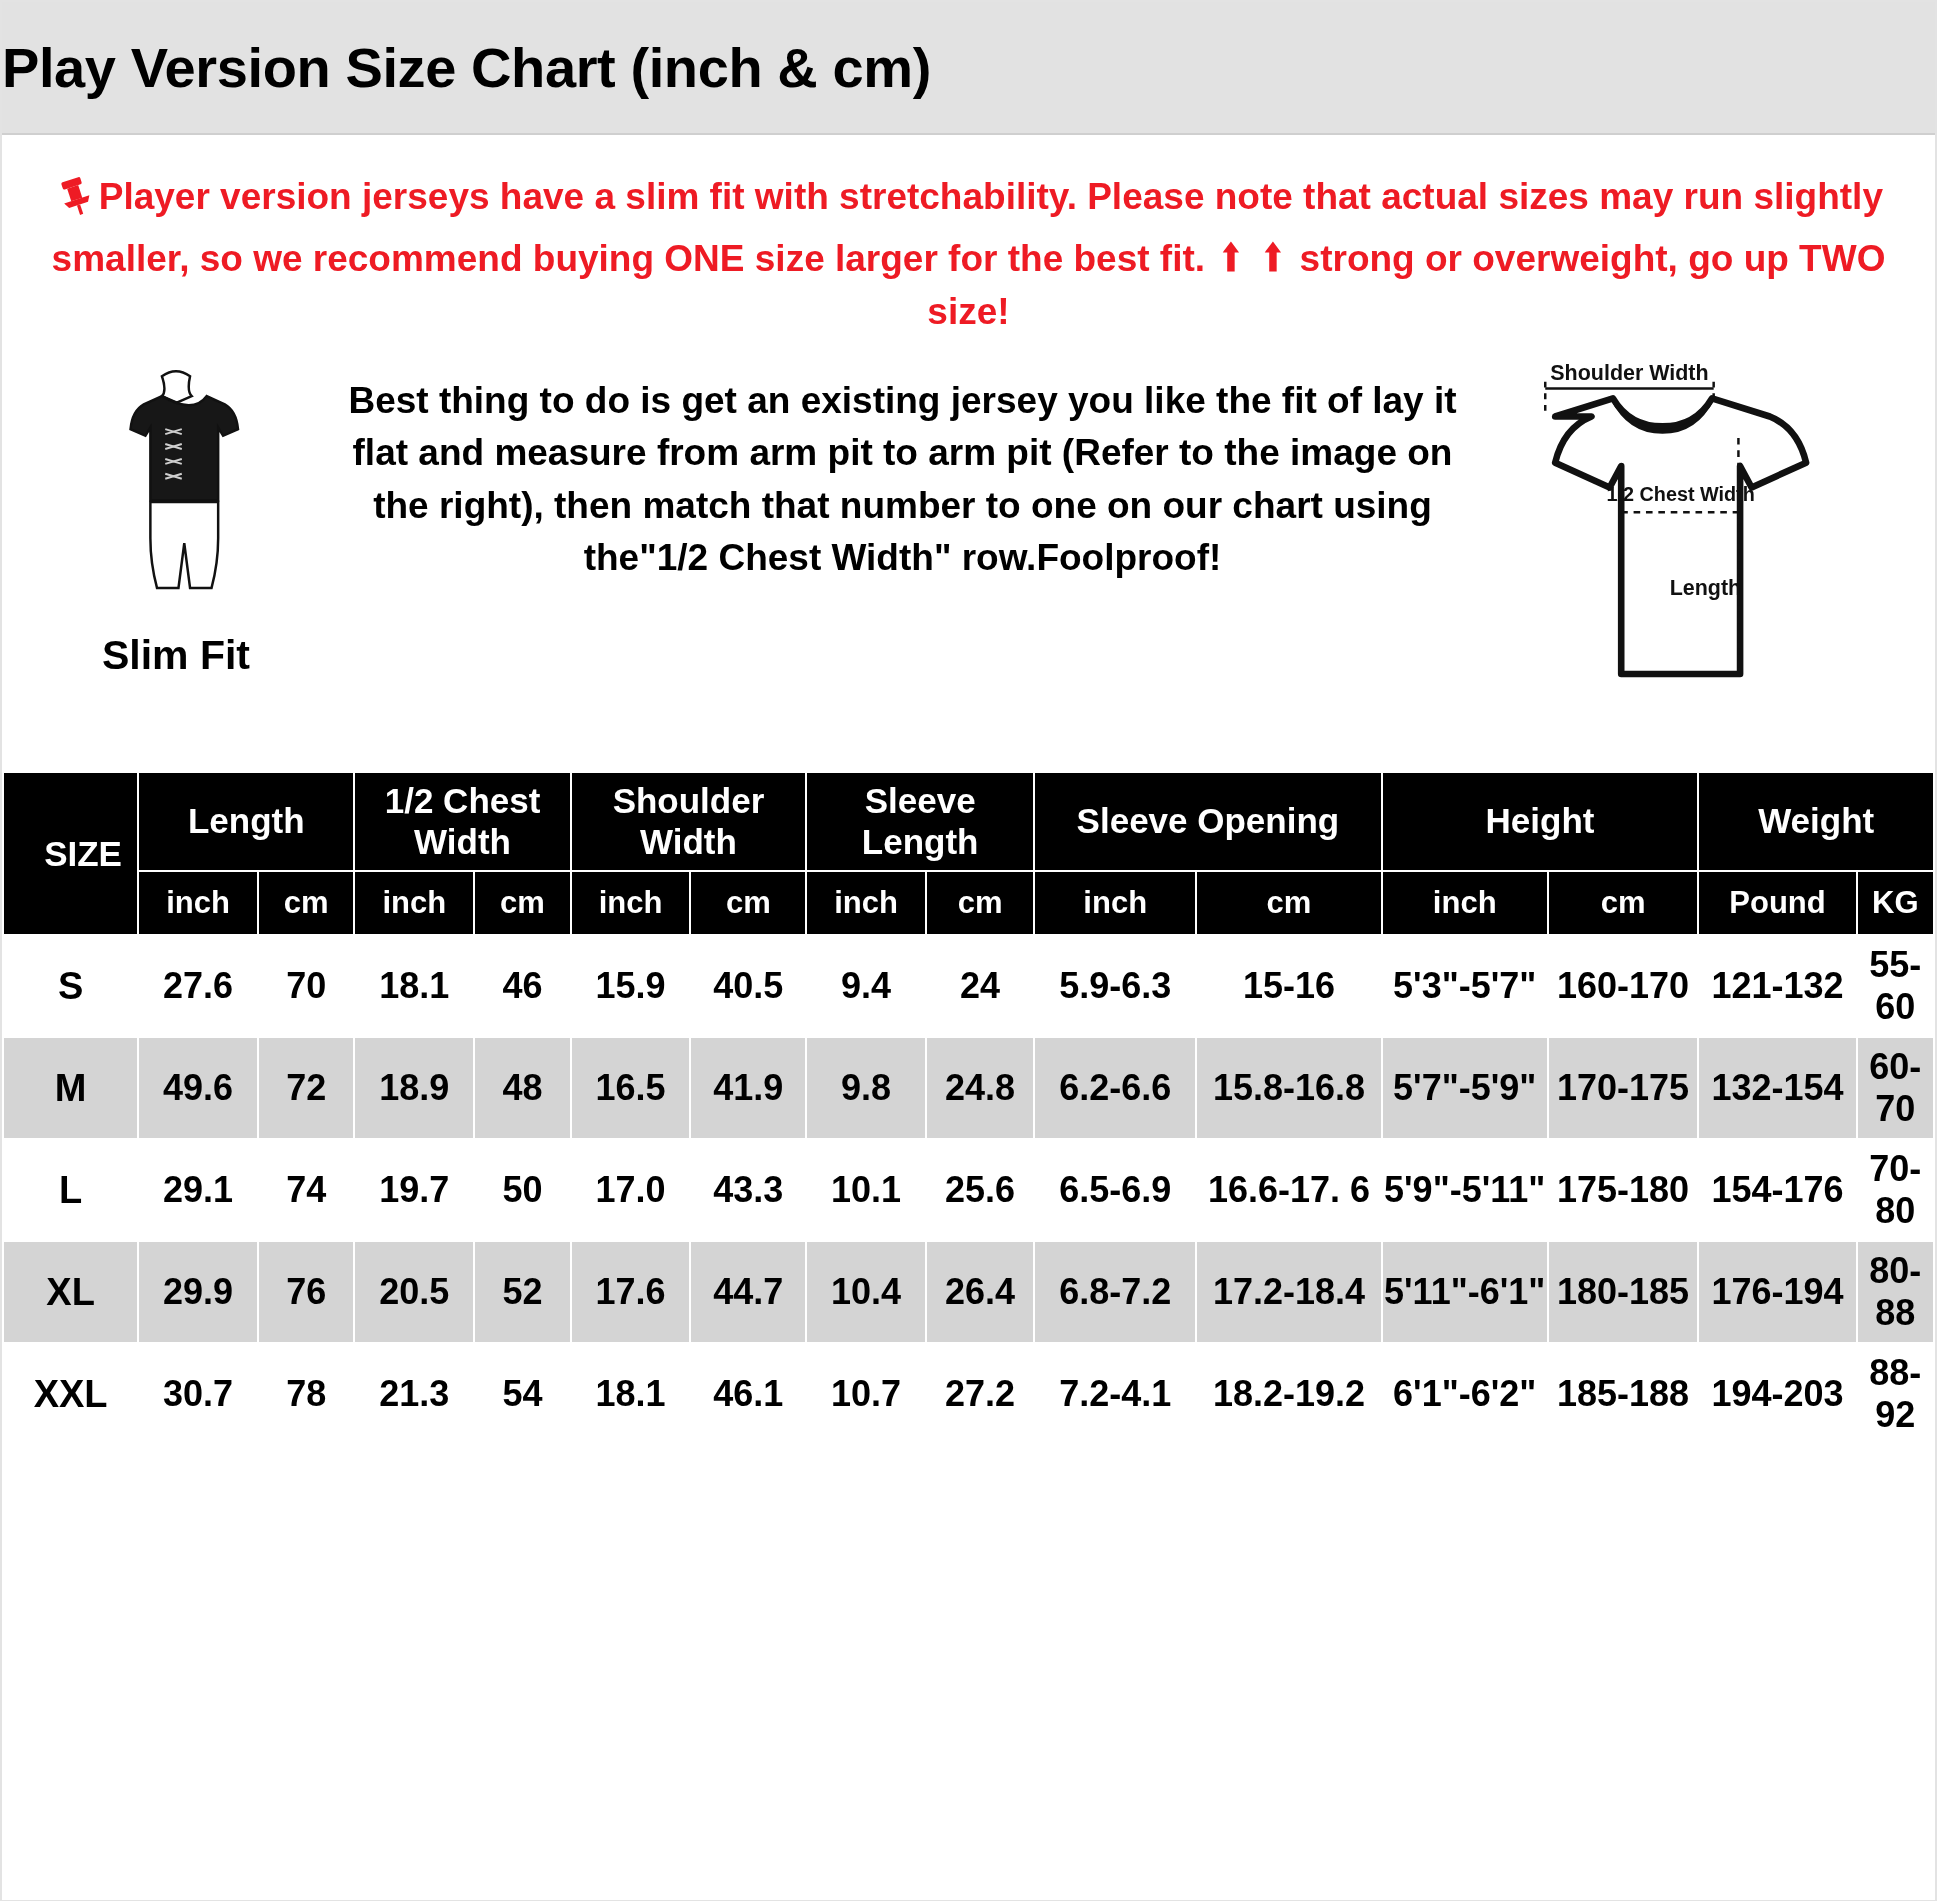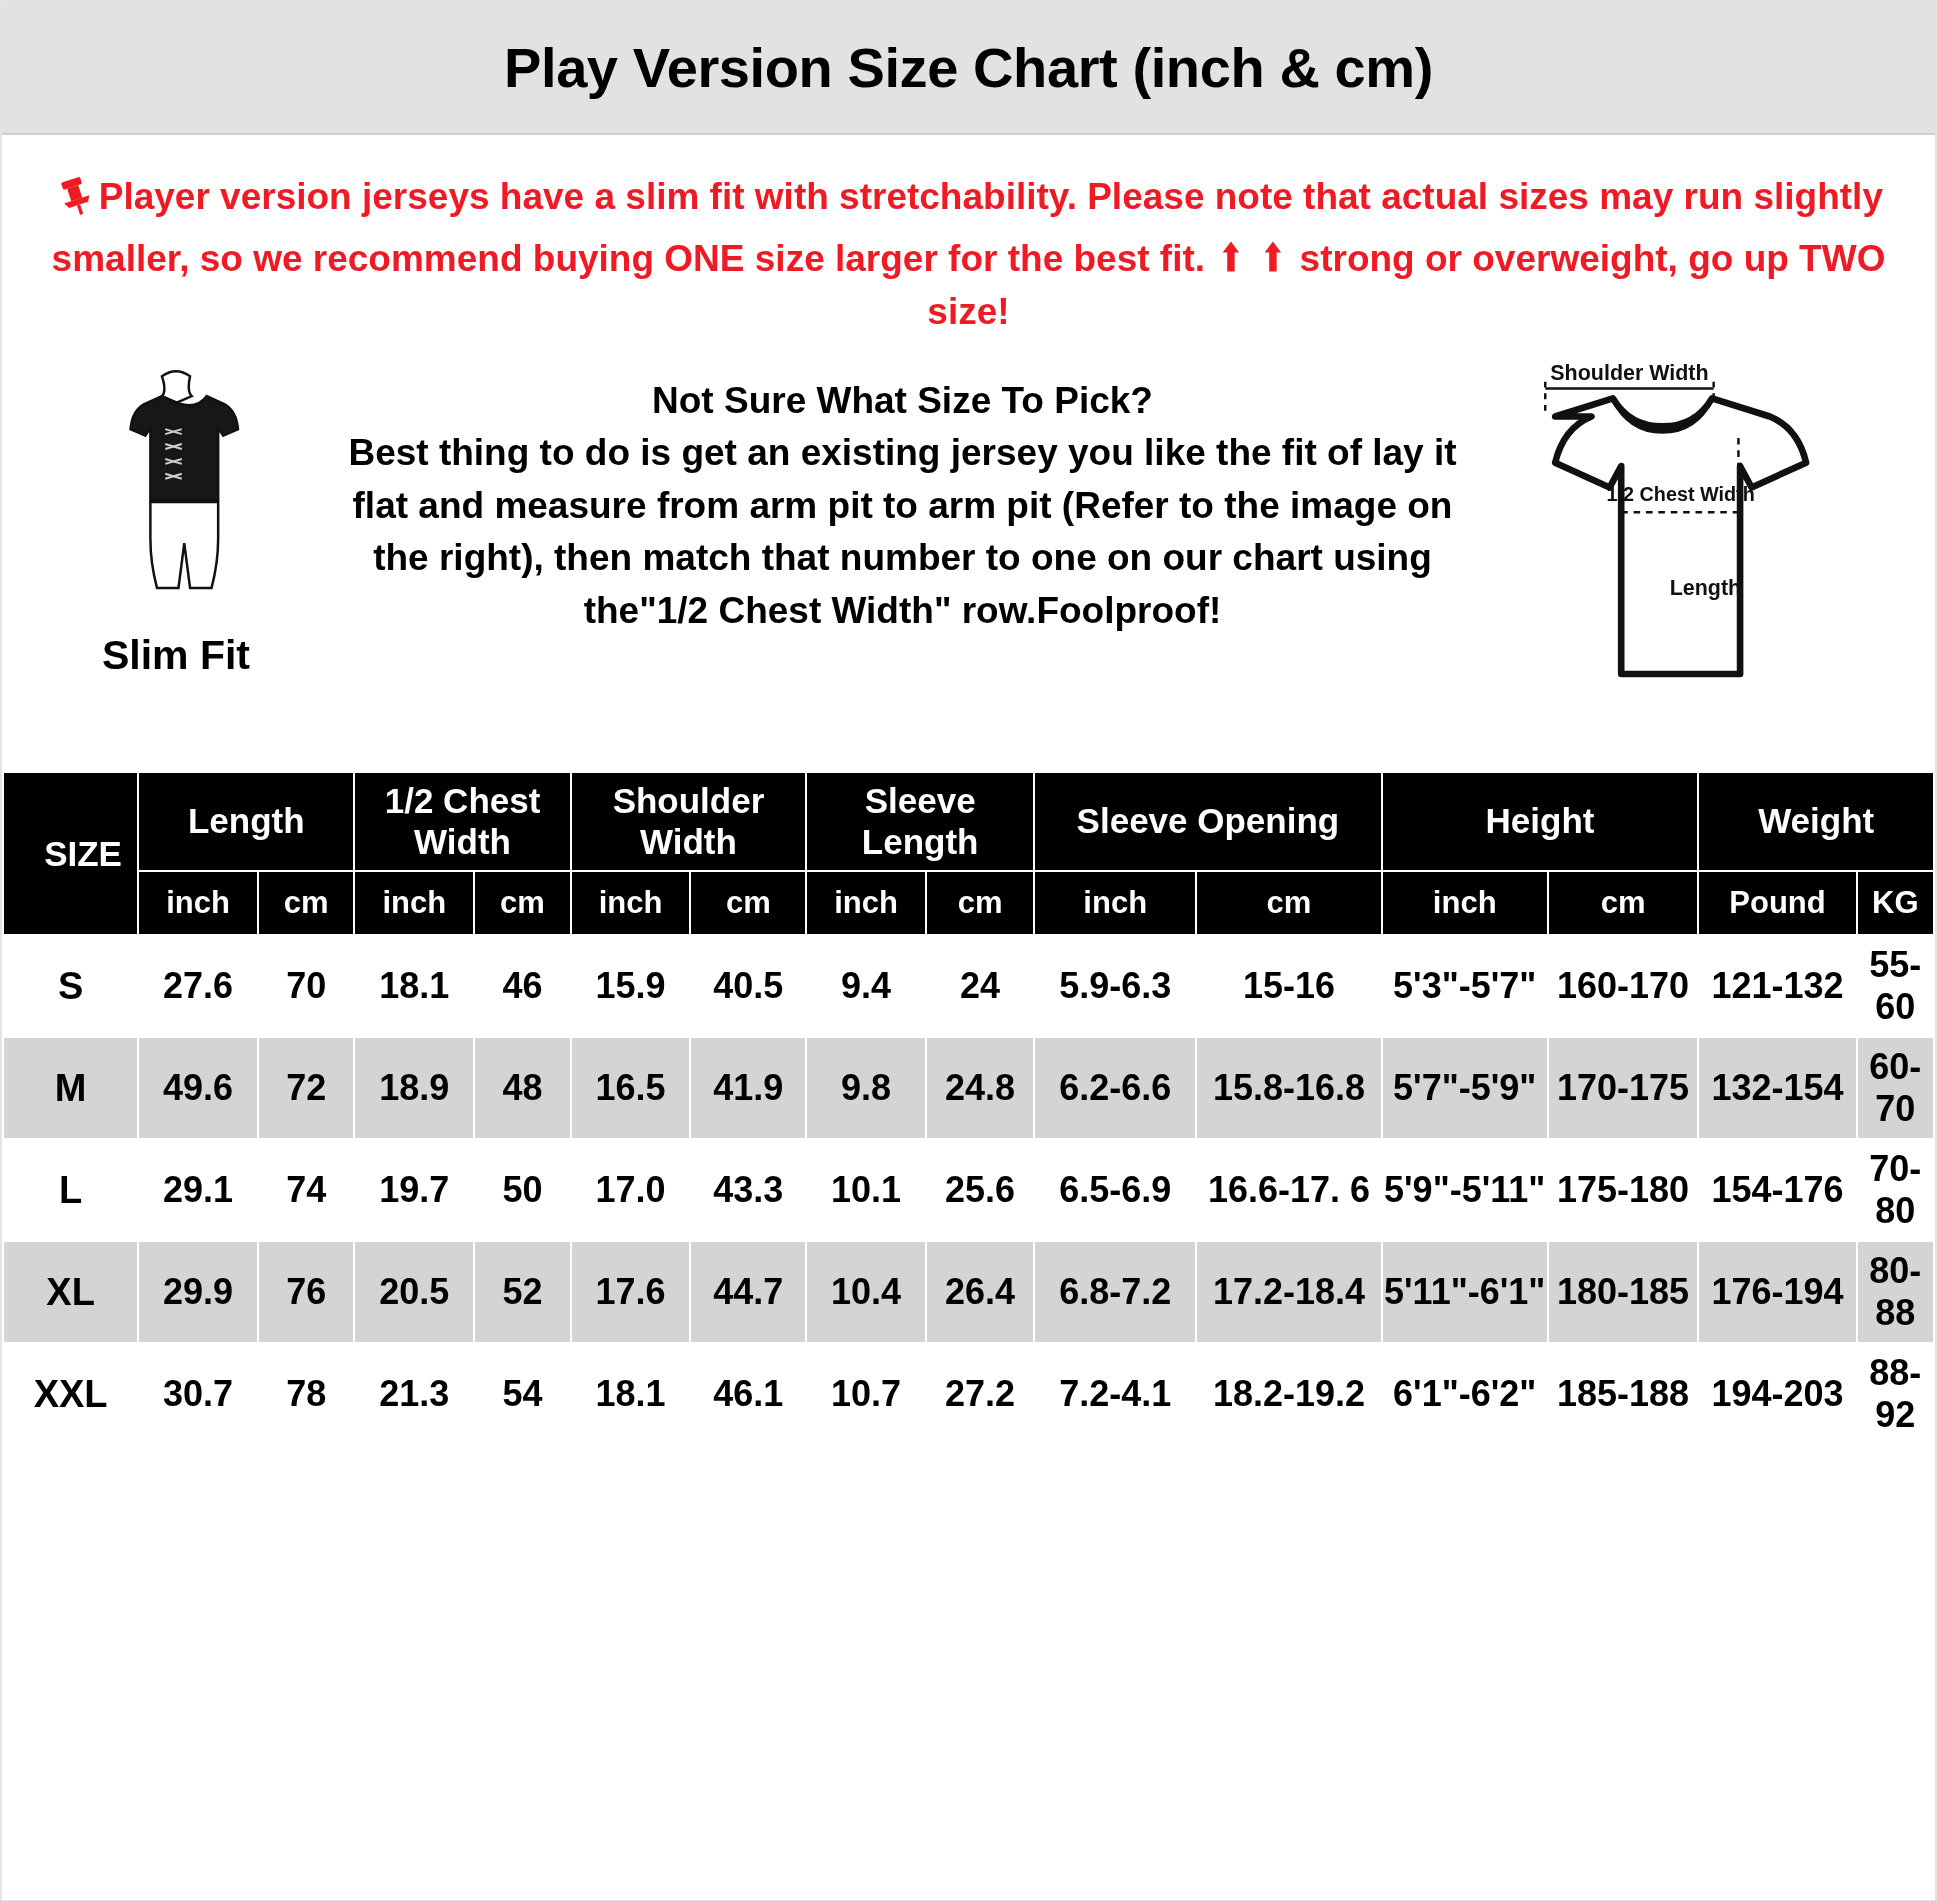--- a/index.html
+++ b/index.html
@@ -22,21 +22,21 @@
     background: #ffffff;
     border: 2.5px solid #e3e3e3;
   }
 
   
   .title-bar {
     background: #e2e2e2;
     height: 131px;
     display: flex;
     align-items: center;
-    justify-content: center;
+    justify-content: flex-start;
     border-bottom: 2.5px solid #cfcfcf;
   }
   .title-bar .title {
     font-size: 56px;
     font-weight: bold;
     color: #000;
     letter-spacing: -0.4px;
   }
 
   
@@ -205,21 +205,20 @@
             <line x1="112" y1="128" x2="92" y2="134"></line>
           </g>
 
           <path d="M74 162 h82 v44 q0 30 -8 60 h-26 l-7 -54 l-7 54 H82 q-8 -30 -8 -60 z" fill="#ffffff" stroke="#111" stroke-width="3"></path>
         </svg>
       </div>
       <div class="fit-label">Slim Fit</div>
     </div>
 
     <div class="advice">
-      <div class="advice-heading">Not Sure What Size To Pick?</div>
       <div class="advice-body">Best thing to do is get an existing jersey you like the fit of lay it flat and measure from arm pit to arm pit (Refer to the image on the right), then match that number to one on our chart using the"1/2 Chest Width" row.Foolproof!</div>
     </div>
 
     <div class="diagram-col">
       <svg width="397" height="388" viewBox="0 0 480 470">
 
         <line x1="58" y1="32" x2="262" y2="32" stroke="#111" stroke-width="3"></line>
         <line x1="58" y1="24" x2="58" y2="60" stroke="#111" stroke-width="3" stroke-dasharray="7,7"></line>
         <line x1="262" y1="24" x2="262" y2="60" stroke="#111" stroke-width="3" stroke-dasharray="7,7"></line>
         <text x="160" y="22" font-family="Liberation Sans, sans-serif" font-size="26" font-weight="bold" text-anchor="middle" fill="#111">Shoulder Width</text>

